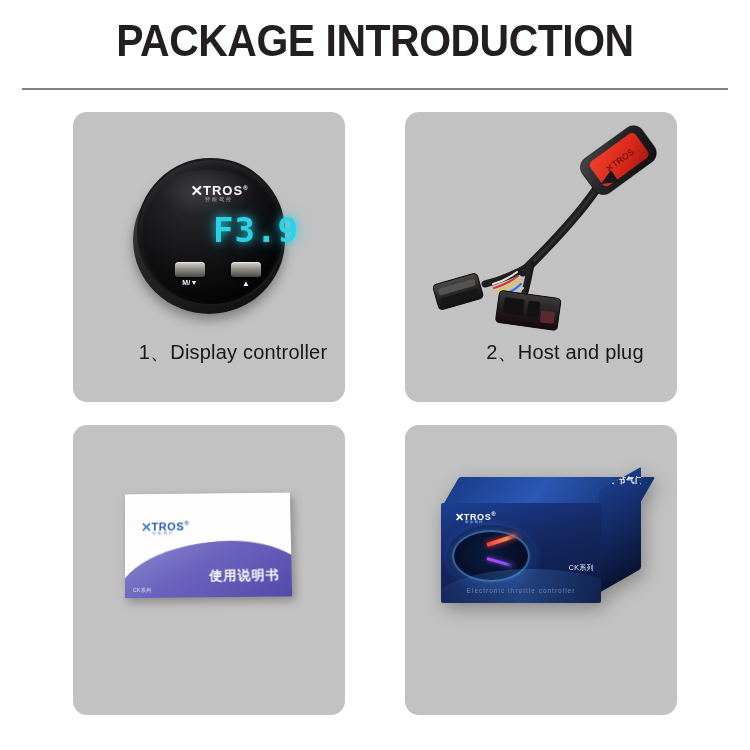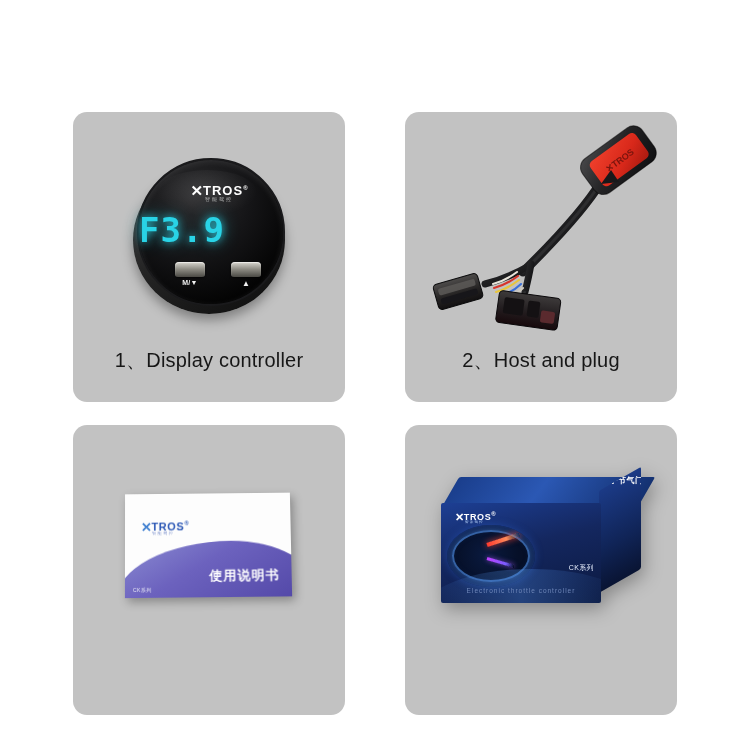--- a/index.html
+++ b/index.html
@@ -82,21 +82,21 @@
     left: 0;
     bottom: 26px;
     width: 272px;
     text-align: center;
     font-size: 20px;
     color: #171717;
     font-family: "Liberation Sans", sans-serif;
     letter-spacing: 0.2px;
   }
   .panel-1 .panel-caption,
-  .panel-2 .panel-caption { bottom: 28px; }
+  .panel-2 .panel-caption { bottom: 36px; margin-left: 24px; }
 
   
   .puck-wrap {
     position: absolute;
     left: 56px;
     top: 42px;
     width: 160px;
     height: 160px;
   }
   .puck-base {
@@ -163,21 +163,21 @@
     color: #bdbdbd;
     font-size: 5px;
     letter-spacing: 2px;
     font-family: "Liberation Sans", sans-serif;
   }
   .led-display {
     position: absolute;
     left: 0;
     top: 50px;
     width: 160px;
-    text-align: left;
+    text-align: right;
     font-family: "DejaVu Sans Mono", monospace;
     font-size: 34px;
     font-weight: bold;
     color: #29d3e6;
     letter-spacing: 1px;
     text-shadow: 0 0 8px rgba(41,211,230,0.85), 0 0 18px rgba(41,211,230,0.45);
   }
   .puck-buttons {
     position: absolute;
     left: 34px;
@@ -429,20 +429,24 @@
     height: 44px;
     background: linear-gradient(80deg, rgba(70,140,255,0) 0%, rgba(90,160,255,0.28) 45%, rgba(70,140,255,0) 90%);
     border-radius: 50% 50% 0 0 / 100% 100% 0 0;
   }
 </style>
 </head>
 <body>
 
 <div class="page">
 
+  <div class="header">
+    <div class="page-title">PACKAGE INTRODUCTION</div>
+    <div class="title-divider"></div>
+  </div>
 
   <div class="grid">
 
     <div class="panel panel-1">
       <div class="panel-art">
         <div class="puck-wrap">
           <div class="puck-base"></div>
           <div class="puck-face">
             <div class="puck-gloss"></div>
             <div class="brand-logo">

